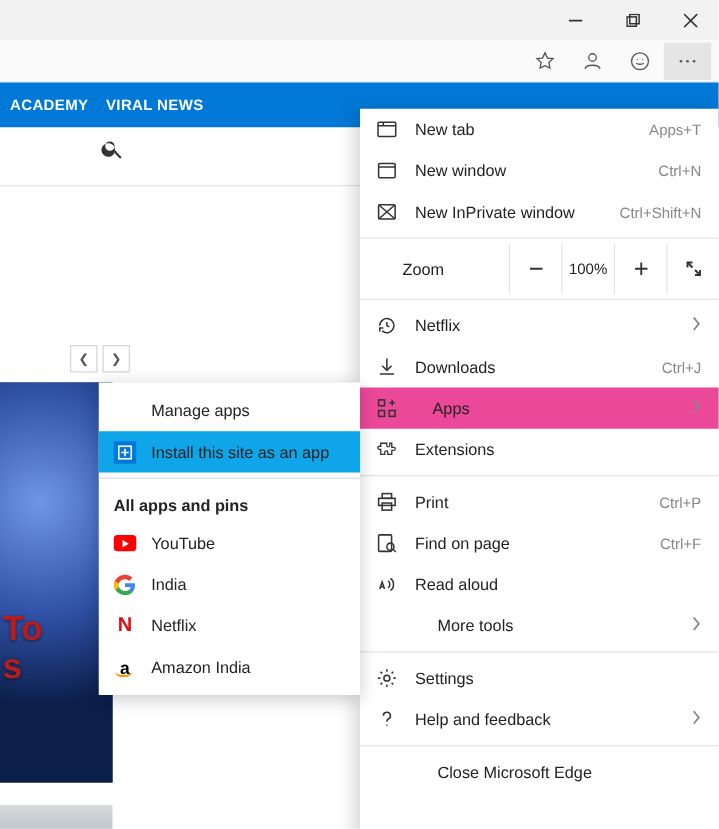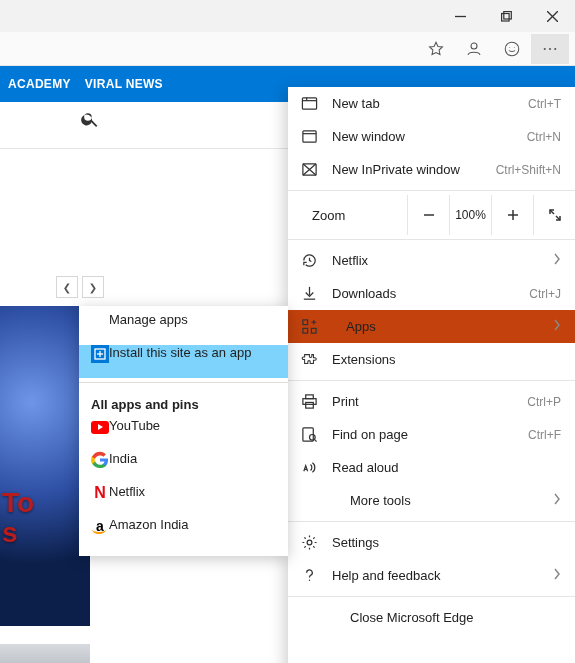--- a/index.html
+++ b/index.html
@@ -111,54 +111,55 @@
     z-index: 20;
     display: flex; flex-direction: column; margin-top: 21px;
   }
   .mm-row {
     height: 33px;
     display:flex; align-items:center;
     padding: 0 14px 0 12px;
     gap: 14px;
     white-space: nowrap;
   }
-  .mm-row.hover { background:#c2410c;gap:28px; }
+  .mm-row.hover { background:#ec4899;gap:28px; }
   .mm-ic { width:18px; height:18px; flex:0 0 18px; display:flex; align-items:center; justify-content:center;}
   .mm-ic svg{ width:17px; height:17px; stroke:#333; stroke-width:1.3; fill:none; }
   .mm-label { flex:1; color:#222; font-size:13px;}
   .mm-short { color:#888; font-size:12px;}
   .mm-chev svg{width:8px;height:12px;stroke:#888;stroke-width:1.5;fill:none;}
   .mm-sep { height:1px; background:#e5e5e5; margin:4px 0;}
   .mm-zoom {
     height: 40px; display:flex; align-items:center;
   }
-  .mm-zoom .zlabel{ flex:1; padding-left:24px; font-size:13px;}
+  .mm-zoom .zlabel{ flex:1; padding-left:34px; font-size:13px;}
   .zseg{ width:42px; height:40px; border-left:1px solid #e5e5e5; display:flex;align-items:center;justify-content:center; font-size:14px;}
   .zseg svg{width:14px;height:14px;stroke:#333;stroke-width:1.5;fill:none;}
   .mm-indent .mm-label{ padding-left: 18px;}
   .mm-blank-ic { width:18px; flex:0 0 18px;}
 
   
   .sub-menu {
     position:absolute;
     top: 306px;
     right: 287px;
     width: 209px;
     background:#fff;
     box-shadow: 0 3px 14px rgba(0,0,0,.22);
     z-index: 30;
     padding: 6px 0;
   }
   .sm-row{
     height: 33px;
-    display:flex; 
+    display:flex; align-items:center;
+    gap: 12px;
     padding: 0 12px;
     font-size: 13px;
   }
-  .sm-row.hover{ background:#7dd3fc;}
+  .sm-row.hover{ background:#0ea5e9;}
   .sm-ic{width:18px;height:18px;flex:0 0 18px;display:flex;align-items:center;justify-content:center;}
   .sm-sep{height:1px;background:#ddd;margin:4px 0;}
   .sm-head{font-weight:700;padding:10px 12px 6px;font-size:13px;}
   .install-ic{width:18px;height:18px;background:#0078d7;display:flex;align-items:center;justify-content:center;}
   .install-ic svg{width:12px;height:12px;fill:#fff;stroke:none;}
   .yt{width:18px;height:13px;background:#f00;border-radius:3px;display:flex;align-items:center;justify-content:center;}
   .yt::after{content:"";border-left:5px solid #fff;border-top:3px solid transparent;border-bottom:3px solid transparent;}
   .nf{color:#e50914;font-weight:800;font-size:16px;font-family:Arial;}
   .am{position:relative;}
   .am-a{font:700 14px Arial;color:#000;}
@@ -245,21 +246,21 @@
 
   <div class="mm-row">
     <span class="mm-ic">
         <svg viewBox="0 0 18 18">
           <rect x="1.5" y="3" width="15" height="12" rx="1"></rect>
           <line x1="1.5" y1="6" x2="16.5" y2="6"></line>
           <line x1="6" y1="3" x2="6" y2="6"></line>
         </svg>
       </span>
     <span class="mm-label">New tab</span>
-    <span class="mm-short">Ctrl+T</span>
+    <span class="mm-short">Apps+T</span>
   </div>
 
   <div class="mm-row">
     <span class="mm-ic">
         <svg viewBox="0 0 18 18">
           <rect x="2" y="3" width="14" height="12" rx="1"></rect>
           <line x1="2" y1="6" x2="16" y2="6"></line>
         </svg>
       </span>
     <span class="mm-label">New window</span>

